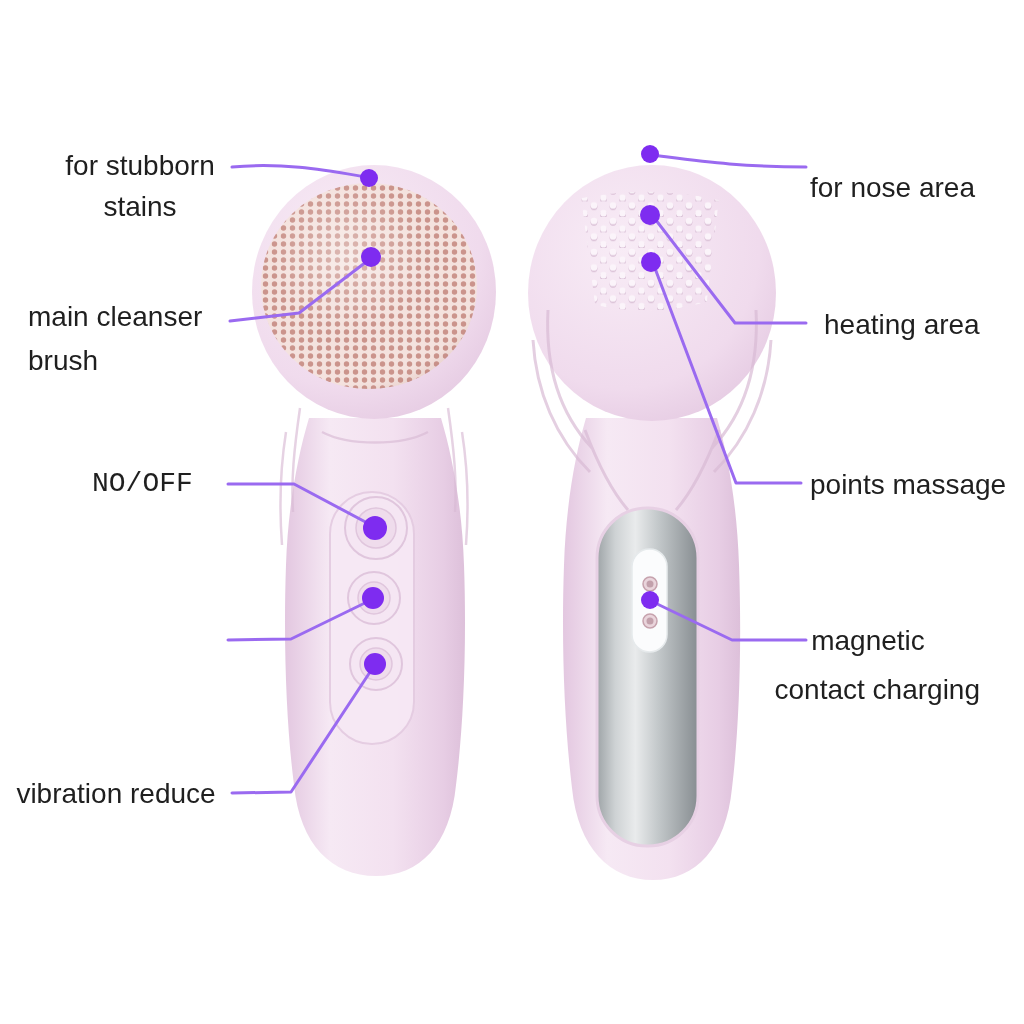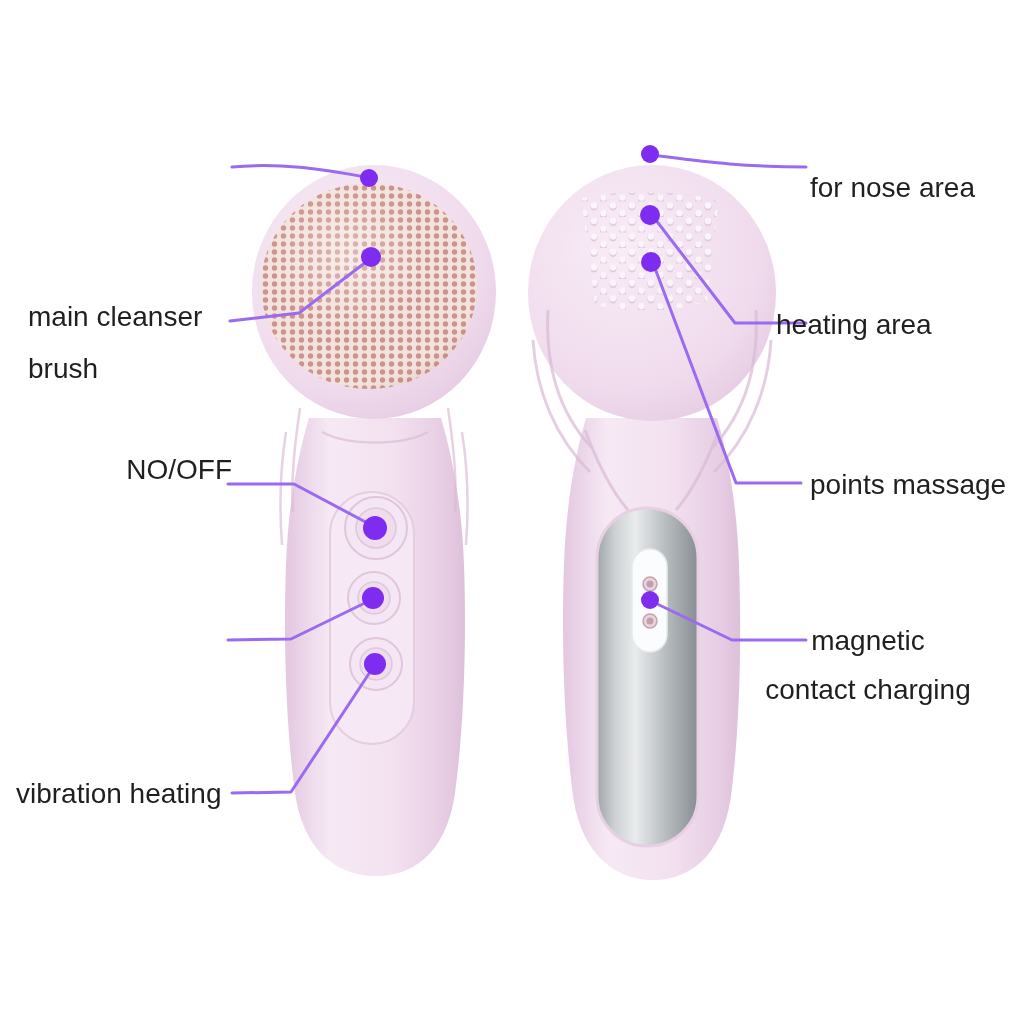--- a/index.html
+++ b/index.html
@@ -7,29 +7,29 @@
     --device_pink:#f2e0ef; --ridge_pink:#d9bbd5; --bristle_dot:#cb948c; --bristle_base:#f4e2de;
   }
   html,body{margin:0;padding:0;}
   body{background:var(--background);font-family:"Liberation Sans",sans-serif;}
   .stage{position:relative;width:1024px;height:1024px;background:var(--background);overflow:hidden;}
   .stage svg{position:absolute;left:0;top:0;}
   .lbl{position:absolute;font-size:28px;line-height:1.05;color:var(--text);white-space:nowrap;}
   .lbl .l2{margin-top:12px;}
   #lbl-stubborn{left:38px;top:151px;width:204px;text-align:center;}
   #lbl-cleanser{left:28px;top:302px;width:200px;text-align:left;}
-  #lbl-cleanser .l2{margin-top:23px;}
-  #lbl-power{left:92px;top:455px;width:140px;text-align:right;}
+  #lbl-cleanser .l2{margin-top:15px;}
+  #lbl-power{left:92px;top:469px;width:140px;text-align:left;font-family:Liberation Mono, monospace;}
   #lbl-vibplus{left:31px;top:626px;width:200px;text-align:center;}
   #lbl-vibreduce{left:16px;top:779px;width:200px;text-align:center;}
   #lbl-nose{left:810px;top:153px;margin-top:20px;}
-  #lbl-heating{left:776px;top:310px;}
+  #lbl-heating{left:824px;top:310px;}
   #lbl-points{left:810px;top:470px;}
   #lbl-magnetic{left:756px;top:626px;width:224px;text-align:center;}
-  #lbl-magnetic .l2{margin-top:20px;}
+  #lbl-magnetic .l2{margin-top:20px;text-align:right;}
 </style>
 </head>
 <body>
 
 <div class="stage">
 
   <svg width="1024" height="1024" viewBox="0 0 1024 1024">
     <defs>
       <linearGradient id="bodyGrad" x1="0" y1="0" x2="1" y2="0">
         <stop offset="0" stop-color="#e3c7e0"></stop>
@@ -145,26 +145,30 @@
       <circle cx="375" cy="528" r="12"></circle>
       <circle cx="373" cy="598" r="11"></circle>
       <circle cx="375" cy="664" r="11"></circle>
       <circle cx="650" cy="154" r="9"></circle>
       <circle cx="650" cy="215" r="10"></circle>
       <circle cx="651" cy="262" r="10"></circle>
       <circle cx="650" cy="600" r="9"></circle>
     </g>
   </svg>
 
+  <div class="lbl" id="lbl-stubborn">
+    <div class="l1">for stubborn</div>
+    <div class="l2">stains</div>
+  </div>
   <div class="lbl" id="lbl-cleanser">
     <div class="l1">main cleanser</div>
     <div class="l2">brush</div>
   </div>
   <div class="lbl" id="lbl-power">NO/OFF</div>
-  <div class="lbl" id="lbl-vibreduce">vibration heating</div>
+  <div class="lbl" id="lbl-vibreduce">vibration reduce</div>
   <div class="lbl" id="lbl-nose">for nose area</div>
   <div class="lbl" id="lbl-heating">heating area</div>
   <div class="lbl" id="lbl-points">points massage</div>
   <div class="lbl" id="lbl-magnetic">
     <div class="l1">magnetic</div>
     <div class="l2">contact charging</div>
   </div>
 
 </div>
 

